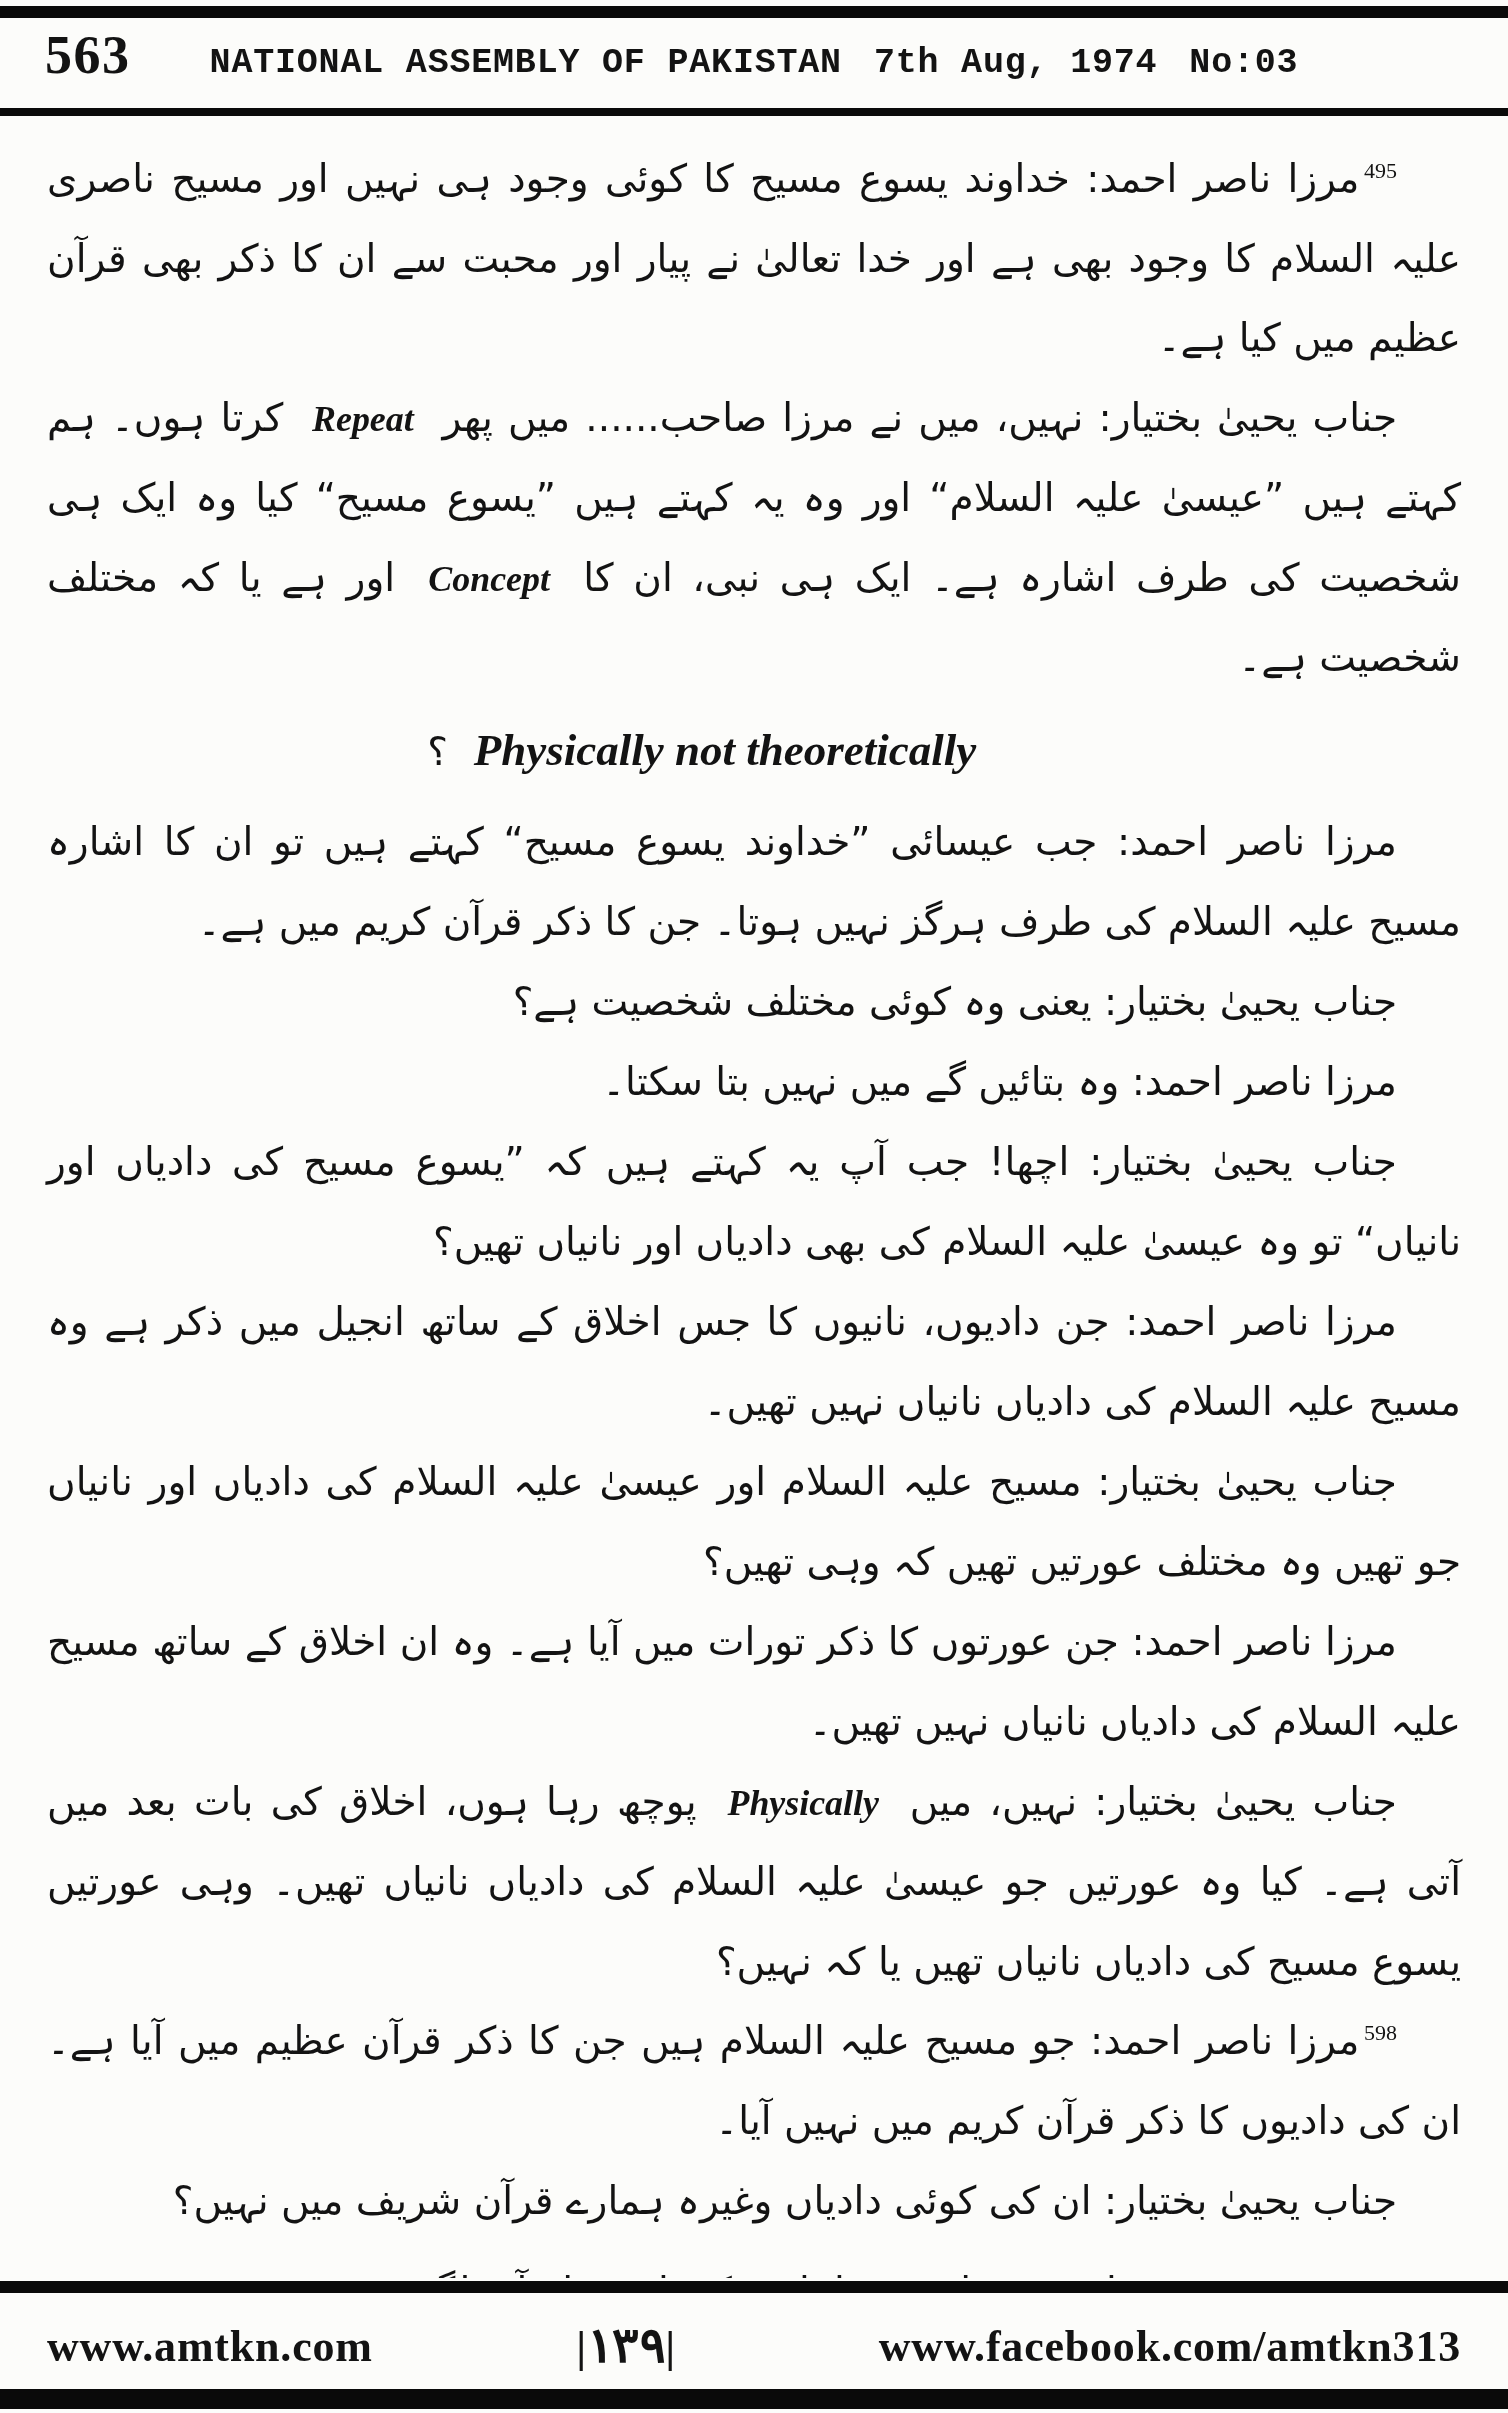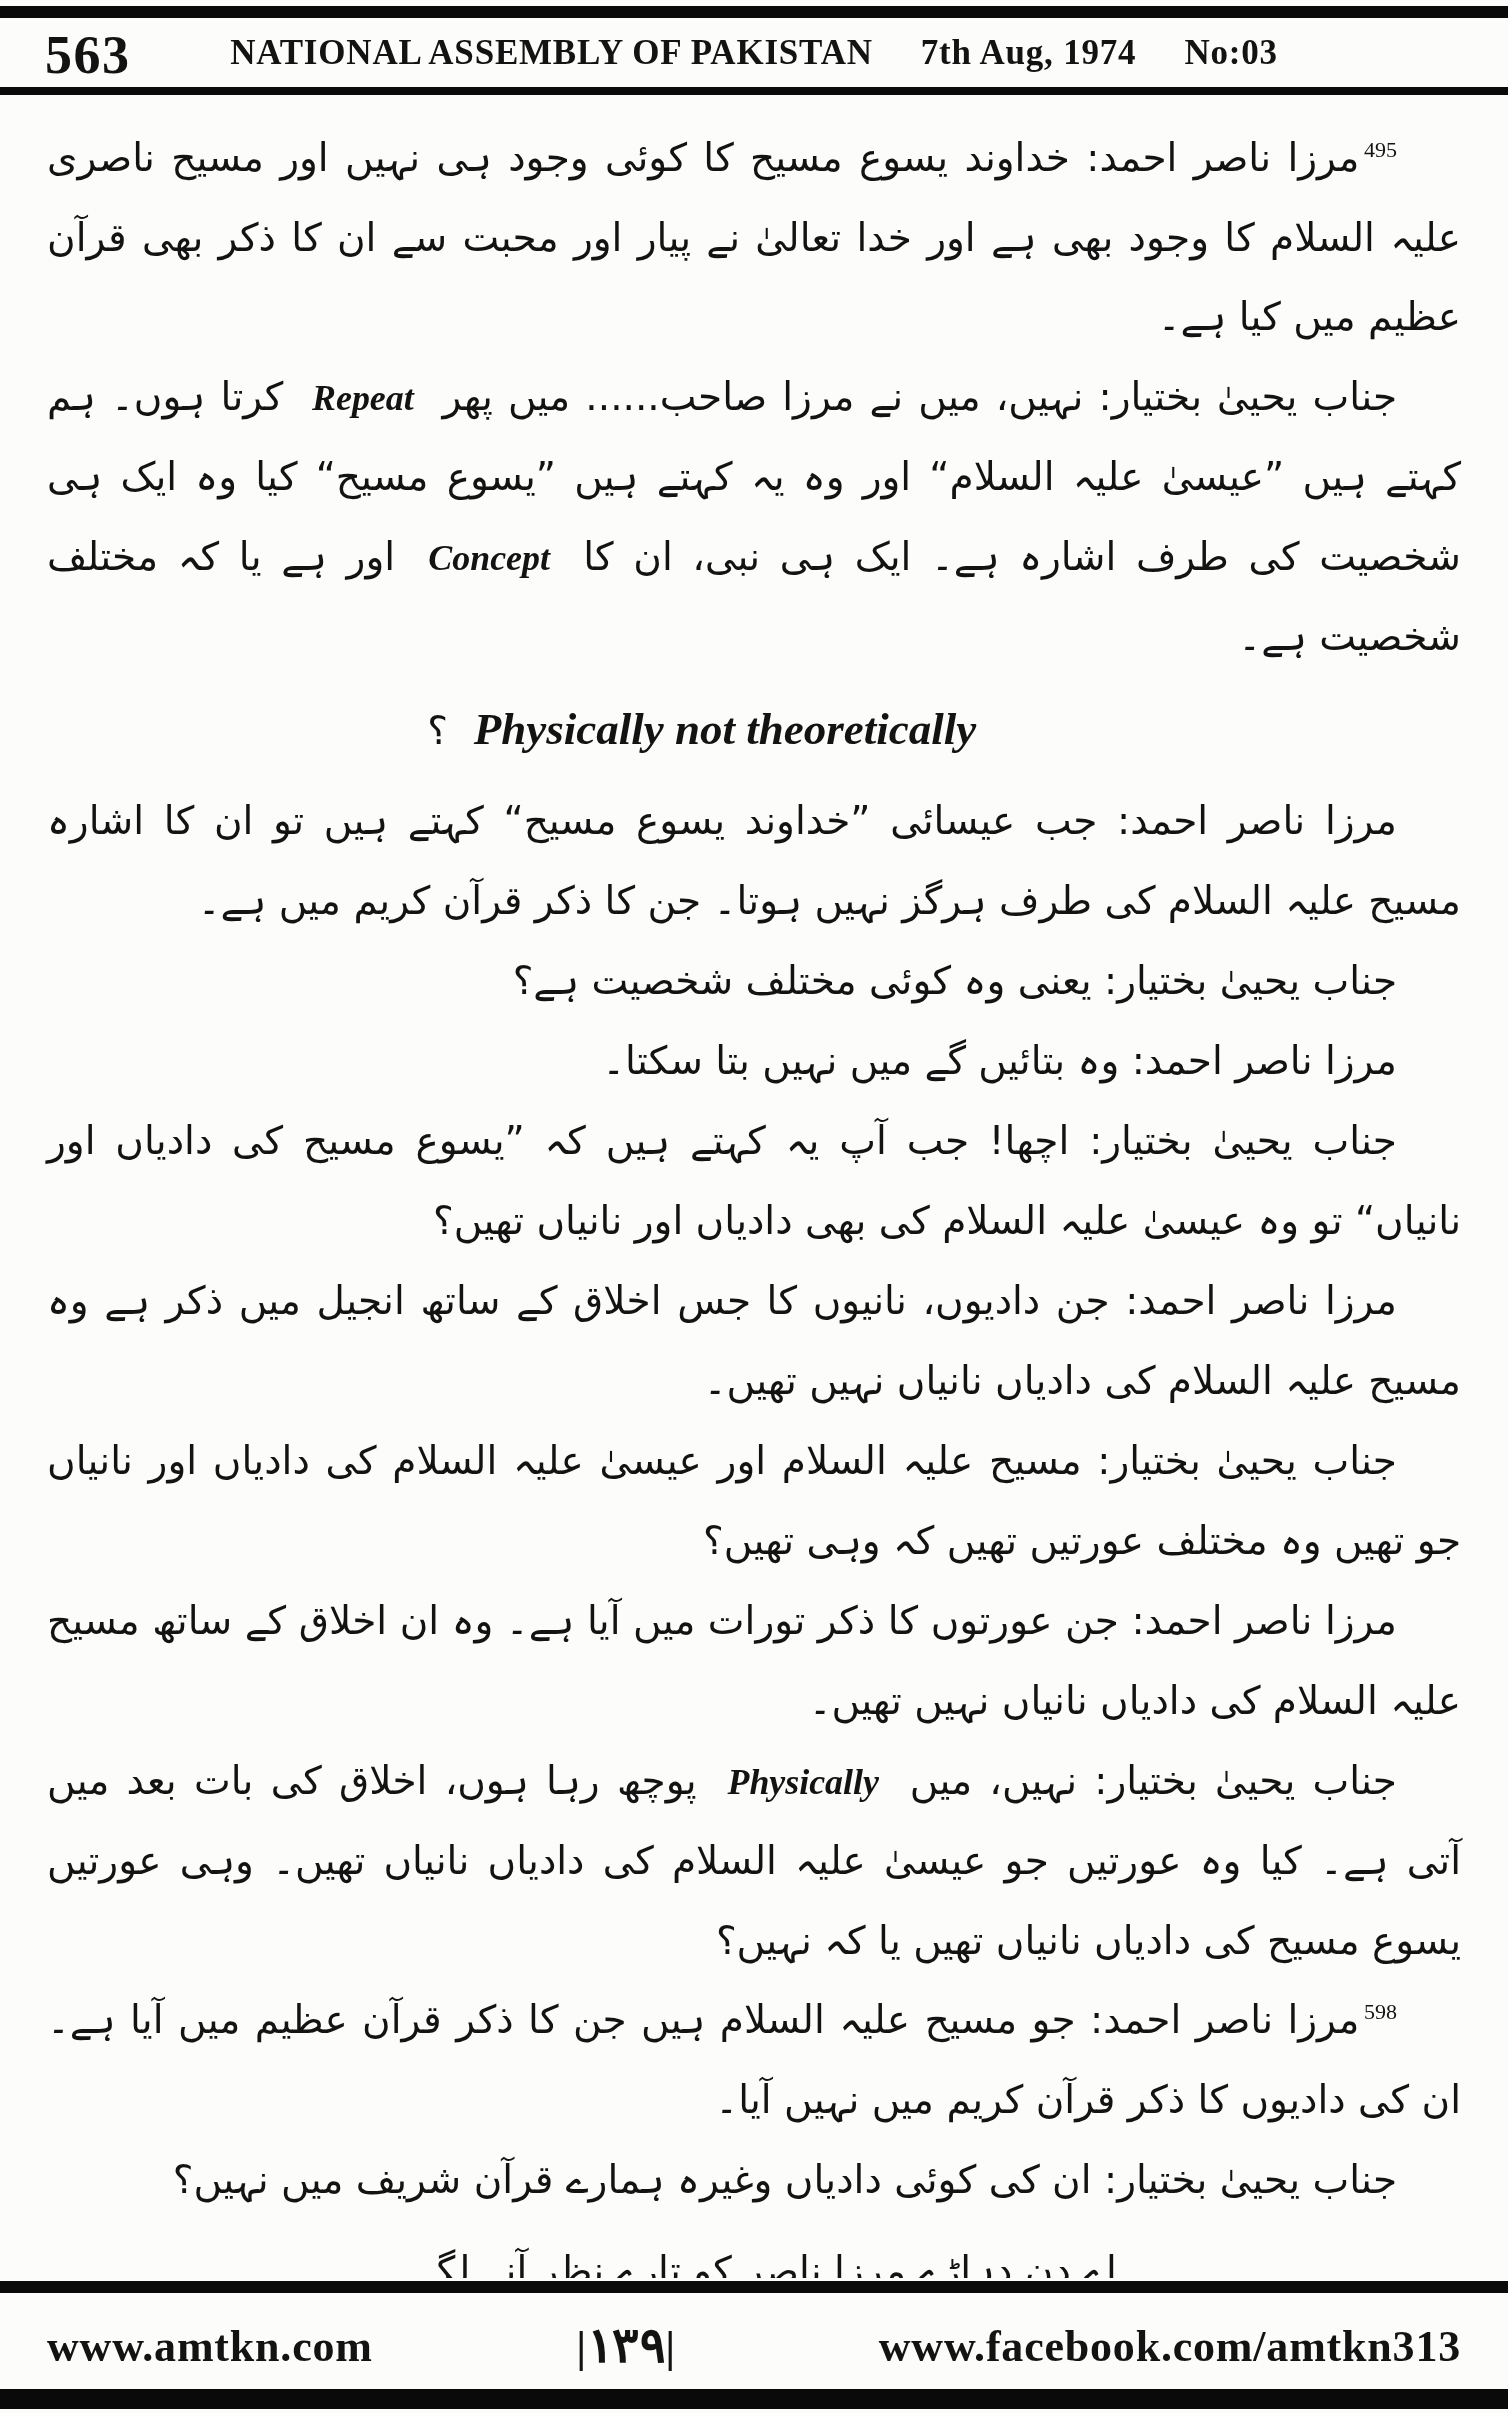--- a/index.html
+++ b/index.html
@@ -18,44 +18,44 @@
     position: relative;
   }
 
   .bar { width: 100%; background: #0a0a0a; flex: 0 0 auto; }
   .bar.top { height: 12px; margin-top: 6px; }
   .bar.bottom { height: 19.6px; margin-bottom: 4.5px; }
 
   
   .header {
     position: relative;
-    height: 69px;
+    height: 90px;
     display: flex;
     align-items: center;
     justify-content: center;
     flex: 0 0 auto;
     padding: 0 45px;
   }
   .pageno {
     position: absolute;
     left: 45px;
     top: 6px;
     font-family: "Liberation Serif", serif;
     font-weight: bold;
     font-size: 54px;
     letter-spacing: 1.5px;
   }
   .htitle {
-    font-family: Liberation Serif, serif;
+    font-family: Liberation Mono, monospace;
     font-weight: bold;
     font-size: 35px;
     letter-spacing: 0.8px;
     white-space: nowrap;
     display: flex;
-    gap: 48px;
+    gap: 32px;
     align-items: baseline;
     text-align: center;
   }
   .rule-double {
     flex: 0 0 auto;
     height: 6px;
     border-top: 5.3px solid #0a0a0a;
     border-bottom: 3px solid #0a0a0a;
     margin: 0 0 3px 0;
   }

